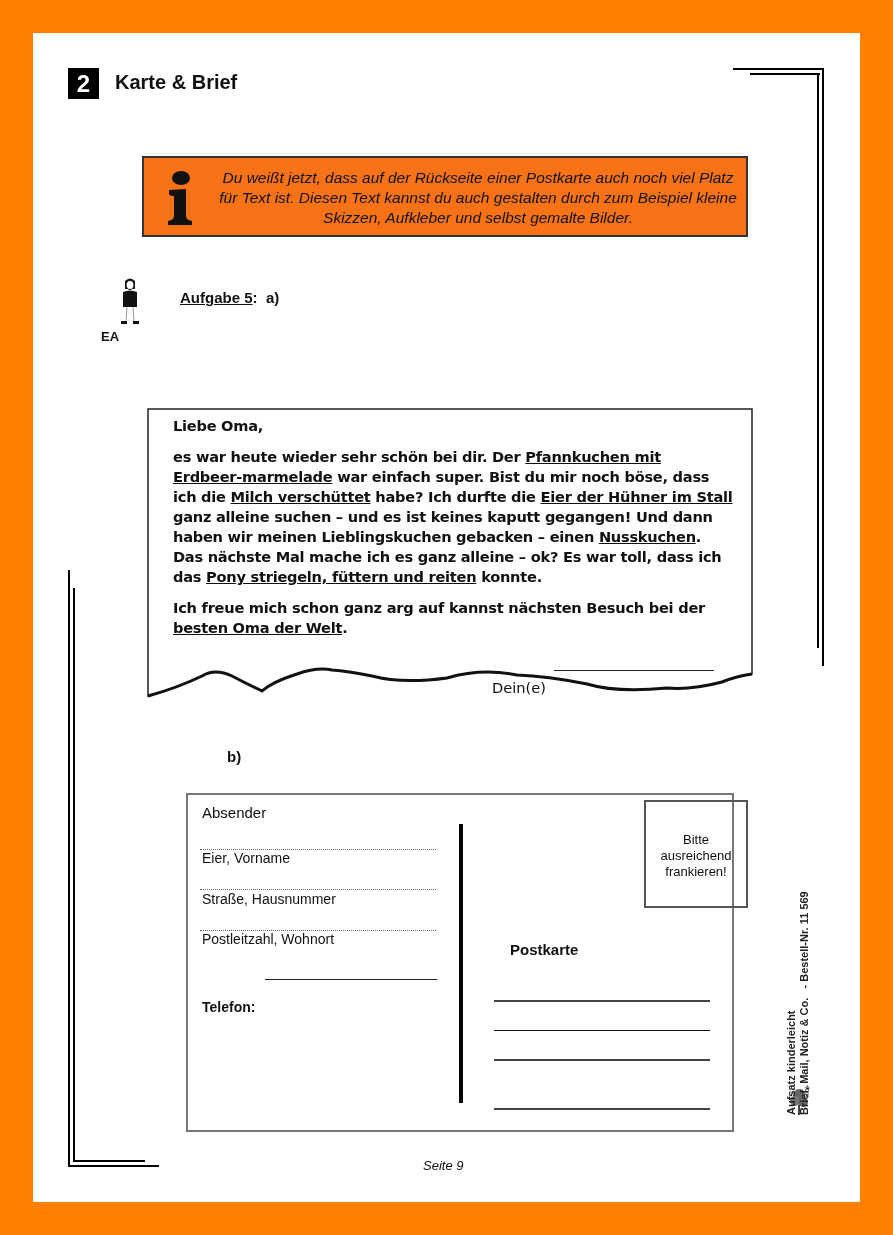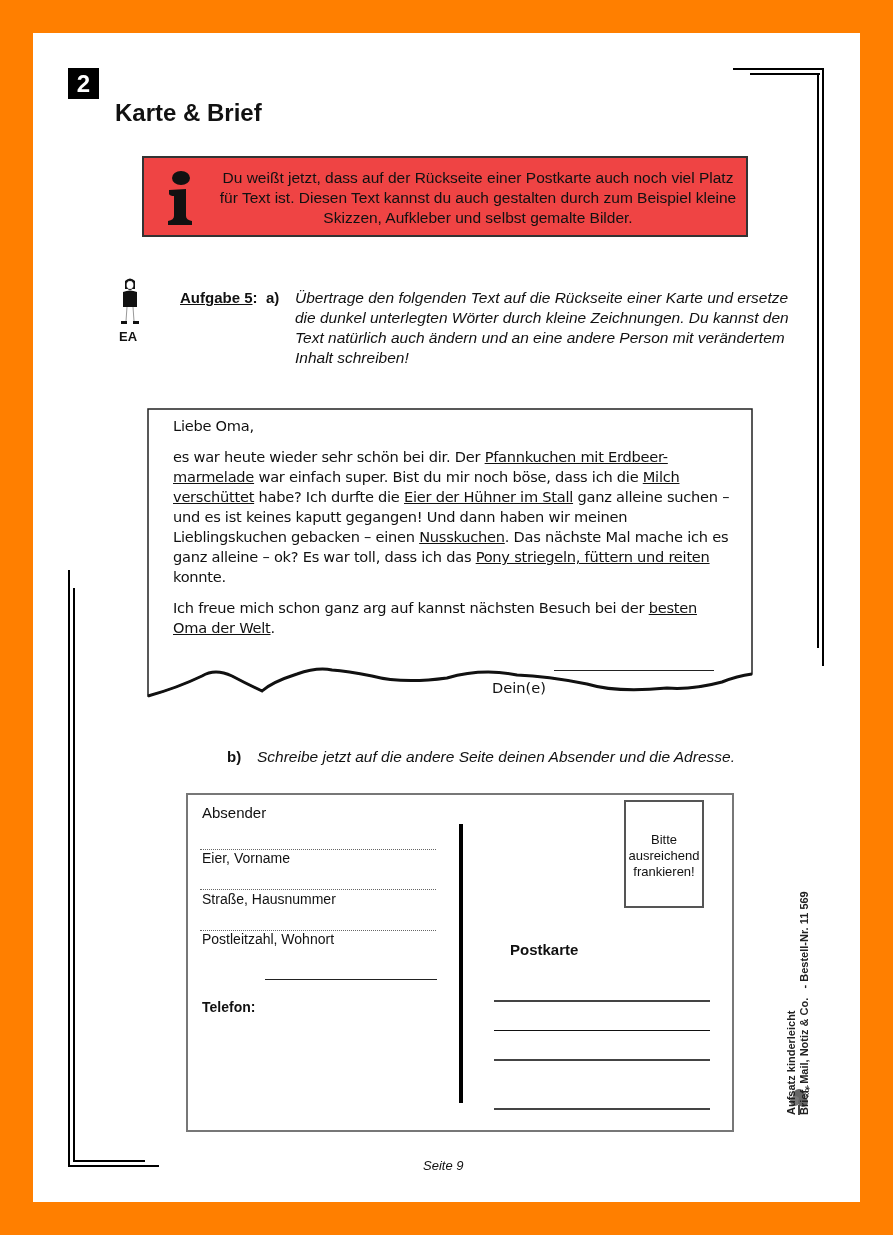--- a/index.html
+++ b/index.html
@@ -1,43 +1,43 @@
 <!DOCTYPE html>
 <html><head>
 <meta charset="utf-8">
 <style>
   html, body { margin: 0; padding: 0; }
   body { width: 893px; height: 1235px; background: #ff7f00; position: relative; overflow: hidden; font-family: "Liberation Sans", sans-serif; color: #111; }
   .page { position: absolute; left: 33px; top: 33px; width: 827px; height: 1169px; background: #fff; }
   .abs { position: absolute; }
   .num-box { left: 35px; top: 35px; width: 31px; height: 31px; background: #000; color: #fff; font-weight: bold; font-size: 24px; text-align: center; line-height: 31px; }
-  .title { left: 82px; top: 38px; font-weight: bold; font-size: 24px; margin-top: 28px; }
+  .title { left: 82px; top: 38px; font-weight: bold; font-size: 20px; }
   .line { position: absolute; background: #000; }
-  .info-box { left: 109px; top: 123px; width: 606px; height: 81px; background: #ef4444; border: 2px solid #333; box-sizing: border-box; }
+  .info-box { left: 109px; top: 123px; width: 606px; height: 81px; background: #f97316; border: 2px solid #333; box-sizing: border-box; font-style: italic; }
   .info-i { position: absolute; left: 20px; top: 12px; width: 32px; height: 56px; }
   .info-text { position: absolute; left: 70px; top: 10px; width: 528px; text-align: center; font-size: 15.5px; line-height: 20px; }
   .ea-icon { left: 85px; top: 244px; width: 24px; height: 50px; }
-  .ea-label { left: 86px; top: 296px; font-weight: bold; font-size: 13px; }
+  .ea-label { left: 68px; top: 296px; font-weight: bold; font-size: 13px; }
   .task-label { left: 147px; top: 256px; font-weight: bold; font-size: 15px; }
   .task-label u { text-decoration: underline; }
   .task-a { left: 233px; top: 256px; font-weight: bold; font-size: 15px; }
   .task-text { left: 262px; top: 255px; width: 500px; font-style: italic; font-size: 15.5px; line-height: 20px; }
   .letter { left: 114px; top: 375px; width: 606px; height: 300px; }
   .letter-body { position: absolute; left: 26px; top: 8px; width: 560px; font-family: "DejaVu Sans", sans-serif; font-size: 14.6px; line-height: 20px; letter-spacing: -0.25px; }
-  .letter-body p { margin: 0 0 11px 0; }
+  .letter-body p { margin: 0 0 11px 0; font-weight: bold; }
   .letter-body u { text-decoration: underline; }
   .sig { position: absolute; left: 345px; top: 239px; font-family: "DejaVu Sans", sans-serif; font-size: 14.6px; margin-top: 32px; }
   .sig-line { position: absolute; left: 407px; top: 262px; width: 160px; height: 1px; background: #222; }
   .task-b-label { left: 194px; top: 715px; font-weight: bold; font-size: 15px; }
   .task-b-text { left: 224px; top: 715px; font-style: italic; font-size: 15.5px; }
   .card { left: 153px; top: 760px; width: 548px; height: 339px; border: 2px solid #777; box-sizing: border-box; }
   .card .lbl { position: absolute; font-size: 14px; text-align: center; }
   .dotted { position: absolute; left: 12px; width: 236px; border-top: 1px dotted #666; height: 0; }
   .divider { position: absolute; left: 271px; top: 29px; width: 4px; height: 279px; background: #000; }
-  .stamp { position: absolute; left: 436px; top: 5px; width: 80px; height: 108px; border: 2px solid #555; box-sizing: border-box; text-align: center; font-size: 13px; line-height: 16px; padding-top: 30px; }
+  .stamp { position: absolute; left: 456px; top: 5px; width: 104px; height: 108px; border: 2px solid #555; box-sizing: border-box; text-align: center; font-size: 13px; line-height: 16px; padding-top: 30px; }
   .addr-title { position: absolute; left: 306px; top: 146px; font-weight: bold; font-size: 15px; margin-left: 16px; }
   .addr-line { position: absolute; left: 306px; width: 216px; height: 1.5px; background: #444; }
   .side-text { left: 752px; top: 1082px; width: 320px; transform: rotate(-90deg); transform-origin: 0 0; font-size: 11px; line-height: 13px; color: #222; }
   .side-text .b { font-weight: bold; }
   .logo { left: 756px; top: 1052px; width: 42px; height: 34px; }
   .footer { left: 390px; top: 1125px; font-style: italic; font-size: 13px; }
 </style>
 </head>
 <body>
 
@@ -70,38 +70,36 @@
     <path d="M5 15 Q12 12 19 15 L19 30 L5 30 Z" fill="#111"></path>
     <line x1="9" y1="30" x2="8" y2="44" stroke="#999" stroke-width="1"></line>
     <line x1="15" y1="30" x2="16" y2="44" stroke="#999" stroke-width="1"></line>
     <rect x="3" y="44" width="6" height="3" fill="#111"></rect>
     <rect x="15" y="44" width="6" height="3" fill="#111"></rect>
   </svg>
   <div class="abs ea-label">EA</div>
 
   <div class="abs task-label"><u>Aufgabe 5</u><span>:</span></div>
   <div class="abs task-a">a)</div>
-  <div class="abs task-text">Übertrage den folgenden Text auf die Rückseite einer Karte und ersetze die dunkel unterlegten Wörter durch kleine Zeichnungen. Du kannst den Text natürlich auch ändern und an eine andere Person mit verändertem Inhalt schreiben!</div>
 
   <div class="abs letter">
     <svg style="position:absolute;left:0;top:0;" width="606" height="300">
       <path d="M1 1 L605 1 L605 266 Q590 268 575 274 Q545 282 520 280 Q470 285 440 276 Q400 268 370 267 Q335 260 300 270 Q255 276 225 268 Q200 263 185 262 Q170 259 150 266 Q125 274 115 283 Q100 276 85 268 Q68 260 55 268 Q30 280 1 288 Z" fill="#fff" stroke="#222" stroke-width="1.5"></path>
       <path d="M1 288 Q30 280 55 268 Q68 260 85 268 Q100 276 115 283 Q125 274 150 266 Q170 259 185 262 Q200 263 225 268 Q255 276 300 270 Q335 260 370 267 Q400 268 440 276 Q470 285 520 280 Q545 282 575 274 Q590 268 605 266" fill="none" stroke="#111" stroke-width="3"></path>
     </svg>
     <div class="letter-body">
       <p>Liebe Oma,</p>
       <p id="lp1"><span>es war heute wieder sehr schön bei dir. Der </span><u>Pfannkuchen mit Erdbeer-marmelade</u><span> war einfach super. Bist du mir noch böse, dass ich die </span><u>Milch verschüttet</u><span> habe? Ich durfte die </span><u>Eier der Hühner im Stall</u><span> ganz alleine suchen – und es ist keines kaputt gegangen! Und dann haben wir meinen Lieblingskuchen gebacken – einen </span><u>Nusskuchen</u><span>. Das nächste Mal mache ich es ganz alleine – ok? Es war toll, dass ich das </span><u>Pony striegeln, füttern und reiten</u><span> konnte.</span></p>
       <p id="lp2"><span>Ich freue mich schon ganz arg auf kannst nächsten Besuch bei der </span><u>besten Oma der Welt</u><span>.</span></p>
     </div>
     <div class="sig">Dein(e)</div>
     <div class="sig-line"></div>
   </div>
 
   <div class="abs task-b-label">b)</div>
-  <div class="abs task-b-text">Schreibe jetzt auf die andere Seite deinen Absender und die Adresse.</div>
 
   <div class="abs card">
     <div class="lbl" style="left:14px;top:9px;font-size:15px;">Absender</div>
     <div class="dotted" style="top:54px;"></div>
     <div class="lbl" style="left:14px;top:55px;">Eier, Vorname</div>
     <div class="dotted" style="top:94px;"></div>
     <div class="lbl" style="left:14px;top:96px;">Straße, Hausnummer</div>
     <div class="dotted" style="top:135px;"></div>
     <div class="lbl" style="left:14px;top:136px;">Postleitzahl, Wohnort</div>
     <div class="lbl" style="left:14px;top:172px;font-weight:bold;margin-top:32px;">Telefon:</div>

